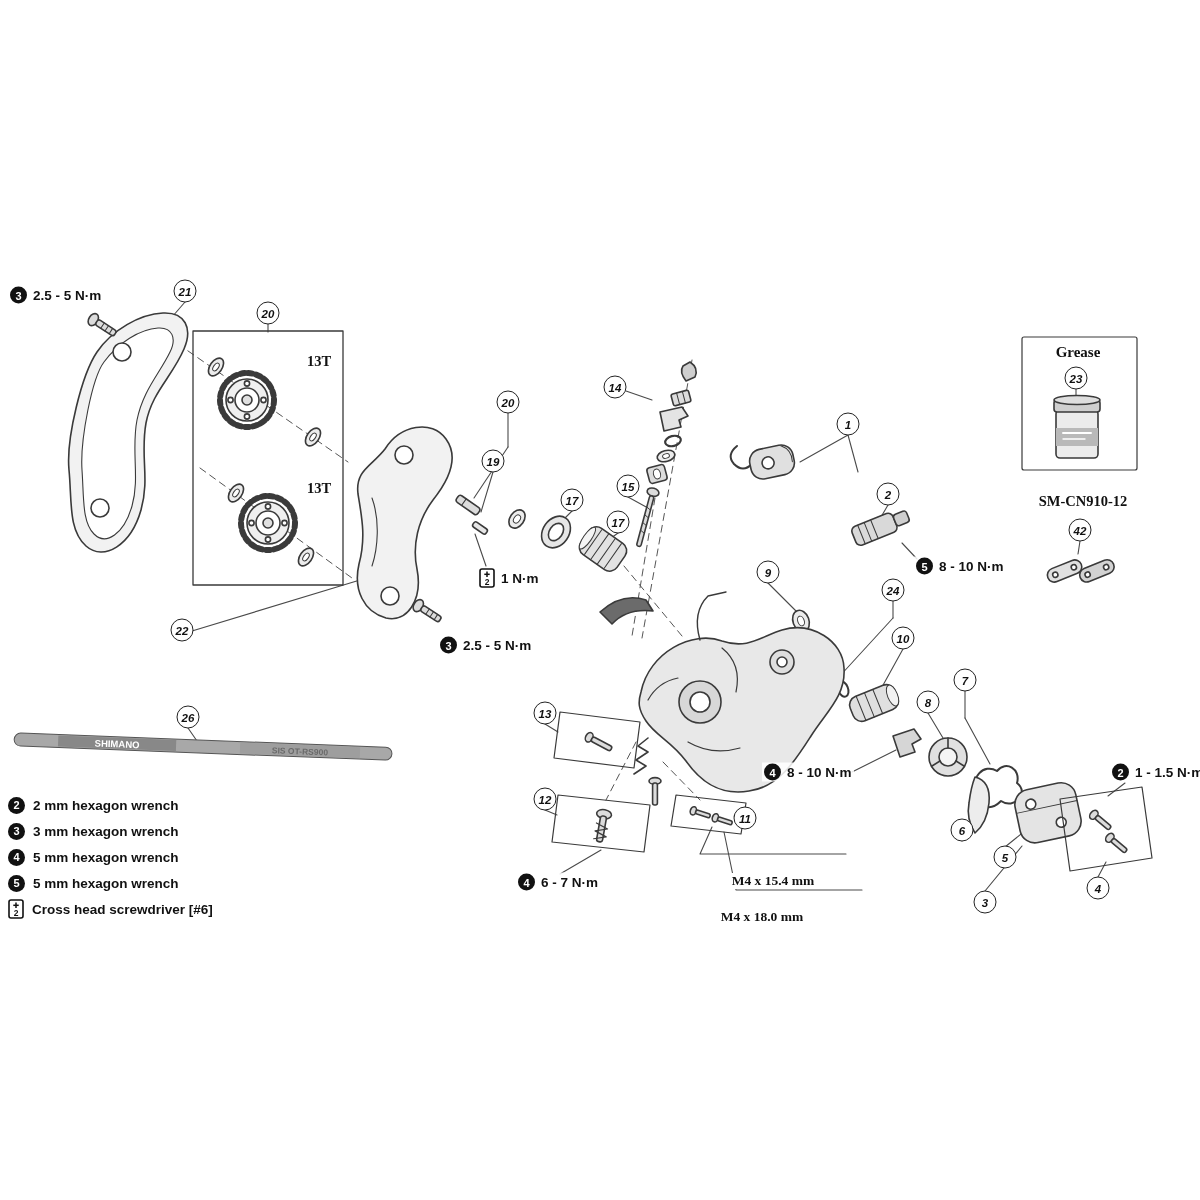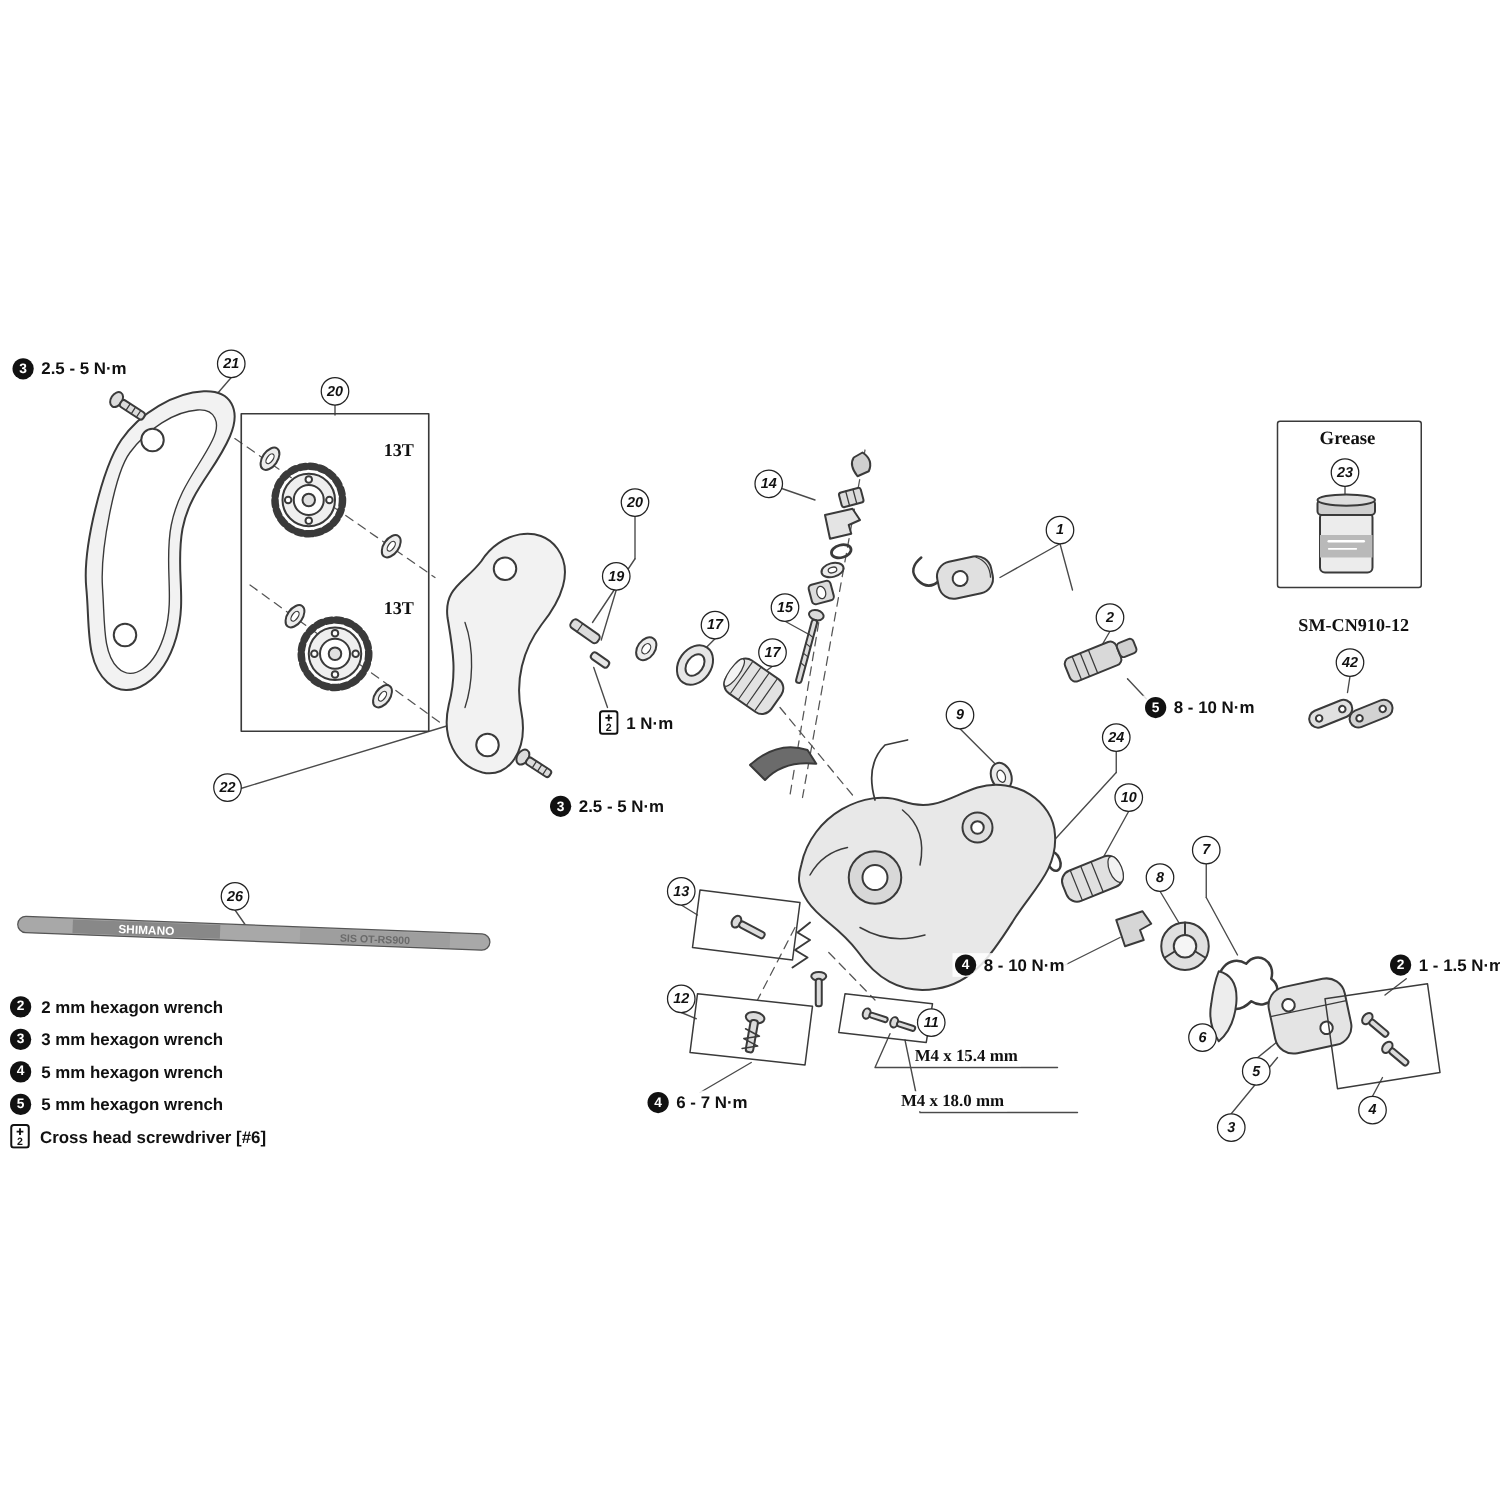--- a/index.html
+++ b/index.html
@@ -14,21 +14,21 @@
 
   .note{position:absolute;display:flex;align-items:center;gap:6px;font-size:13.5px;font-weight:700;
         transform:translateY(-50%);white-space:nowrap;z-index:3;background:rgba(255,255,255,.85);padding:1px 2px;}
   .tq-badge{width:17px;height:17px;border-radius:50%;background:#111;color:#fff;display:flex;
             align-items:center;justify-content:center;font-size:11px;font-weight:700;flex:0 0 auto;}
 
   .lbl{position:absolute;font-weight:700;transform:translate(-50%,-50%);white-space:nowrap;z-index:3;font-family:Liberation Serif, serif;}
   .lbl-13t{font-size:14.5px;}
   .lbl-grease{font-size:15px;}
   .lbl-chain{font-size:14.5px;}
-  .lbl-m4{font-size:13.5px;background:#fff;padding:0 3px;}
+  .lbl-m4{font-size:13.5px;background:#fff;padding:0 3px;margin-top:36px;}
 
   .legend{position:absolute;left:8px;top:792px;z-index:3;}
   .legend-row{display:flex;align-items:center;gap:8px;height:26px;font-size:13.5px;font-weight:700;}
 
   .sd-icon{width:16px;height:20px;display:block;flex:0 0 auto;}
 </style>
 </head>
 <body>
 
 <div class="stage">

